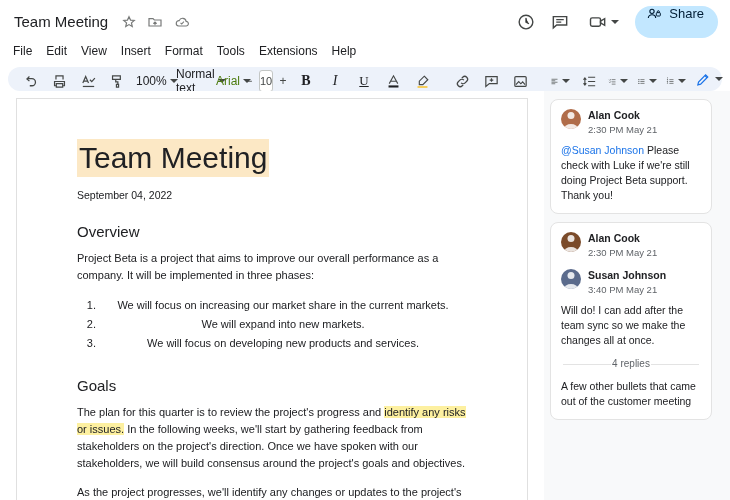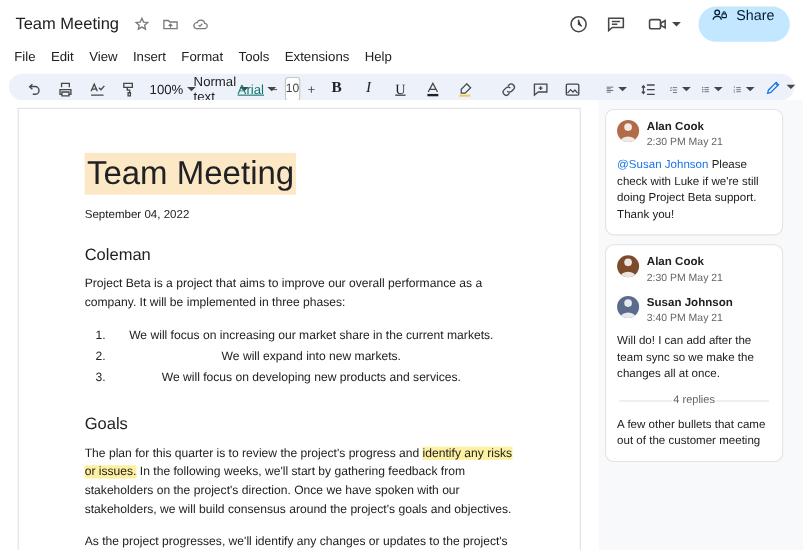--- a/index.html
+++ b/index.html
@@ -56,21 +56,21 @@
   }
   .tb {
     height: 28px; min-width: 28px; border-radius: 4px;
     display: flex; align-items: center; justify-content: center;
     cursor: pointer; color: #444746; font-size: 12px;
   }
   .tb.wide { padding: 0 4px; gap: 3px; }
   .tb-sep { width: 1px; height: 20px; background: #c7c7c7; margin: 0 5px; }
   .zoom-box { width: 56px; justify-content: space-between; padding: 0 2px 0 6px; font-size: 12px; color:#202124;}
   .style-box { width: 88px; justify-content: space-between; padding: 0 2px 0 6px; font-size: 12px; color:#202124;}
-  .font-box { width: 74px; justify-content: space-between; padding: 0 2px 0 6px; font-size: 12px; color:#0f766e;text-decoration:underline;}
+  .font-box { width: 74px; justify-content: space-between; padding: 0 2px 0 6px; font-size: 12px; color:#4d7c0f;}
   .size-box { display: flex; align-items: center; gap: 2px; }
   .size-val {
     width: 26px; height: 22px; border: 1px solid #c4c7c5; border-radius: 3px;
     background: #fff; font-size: 11px; display: flex; align-items: center; justify-content: center;
   }
   .caret { width: 0; height: 0; border-left: 4px solid transparent; border-right: 4px solid transparent; border-top: 4px solid #444746; }
   .pen-right { margin-left: auto; display: flex; align-items: center; gap: 1px; }
 
   
   .body-area { flex: 1; display: flex; overflow: hidden; background: #ffffff; position: relative; }
@@ -337,21 +337,21 @@
     </div>
   </div>
 
   <div class="body-area">
 
     <div class="doc-canvas">
       <div class="page">
         <div class="doc-h1">Team Meeting</div>
         <div class="doc-date">September 04, 2022</div>
 
-        <div class="doc-h2">Coleman</div>
+        <div class="doc-h2">Overview</div>
         <p class="doc-p">Project Beta is a project that aims to improve our overall performance as a company. It will be implemented in three phases:</p>
         <ol class="doc-list">
           <li>We will focus on increasing our market share in the current markets.</li>
           <li>We will expand into new markets.</li>
           <li>We will focus on developing new products and services.</li>
         </ol>
 
         <div class="doc-h2 second">Goals</div>
         <p class="doc-p">
           <span>The plan for this quarter is to review the project's progress and </span><span class="hl-yellow">identify any risks or issues.</span><span> In the following weeks, we'll start by gathering feedback from stakeholders on the project's direction. Once we have spoken with our stakeholders, we will build consensus around the project's goals and objectives.</span>

